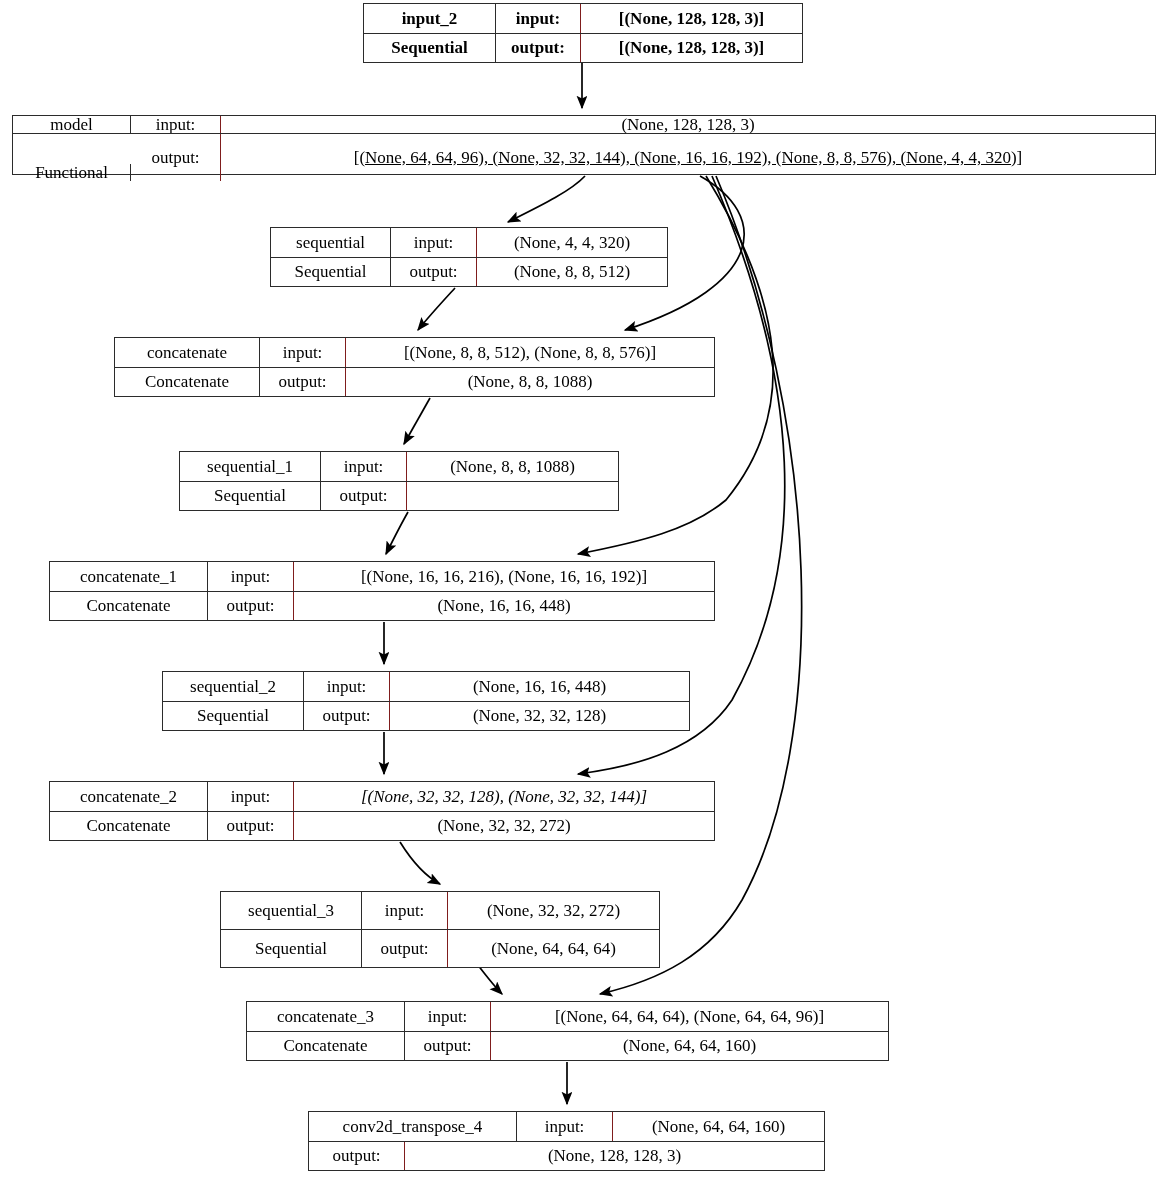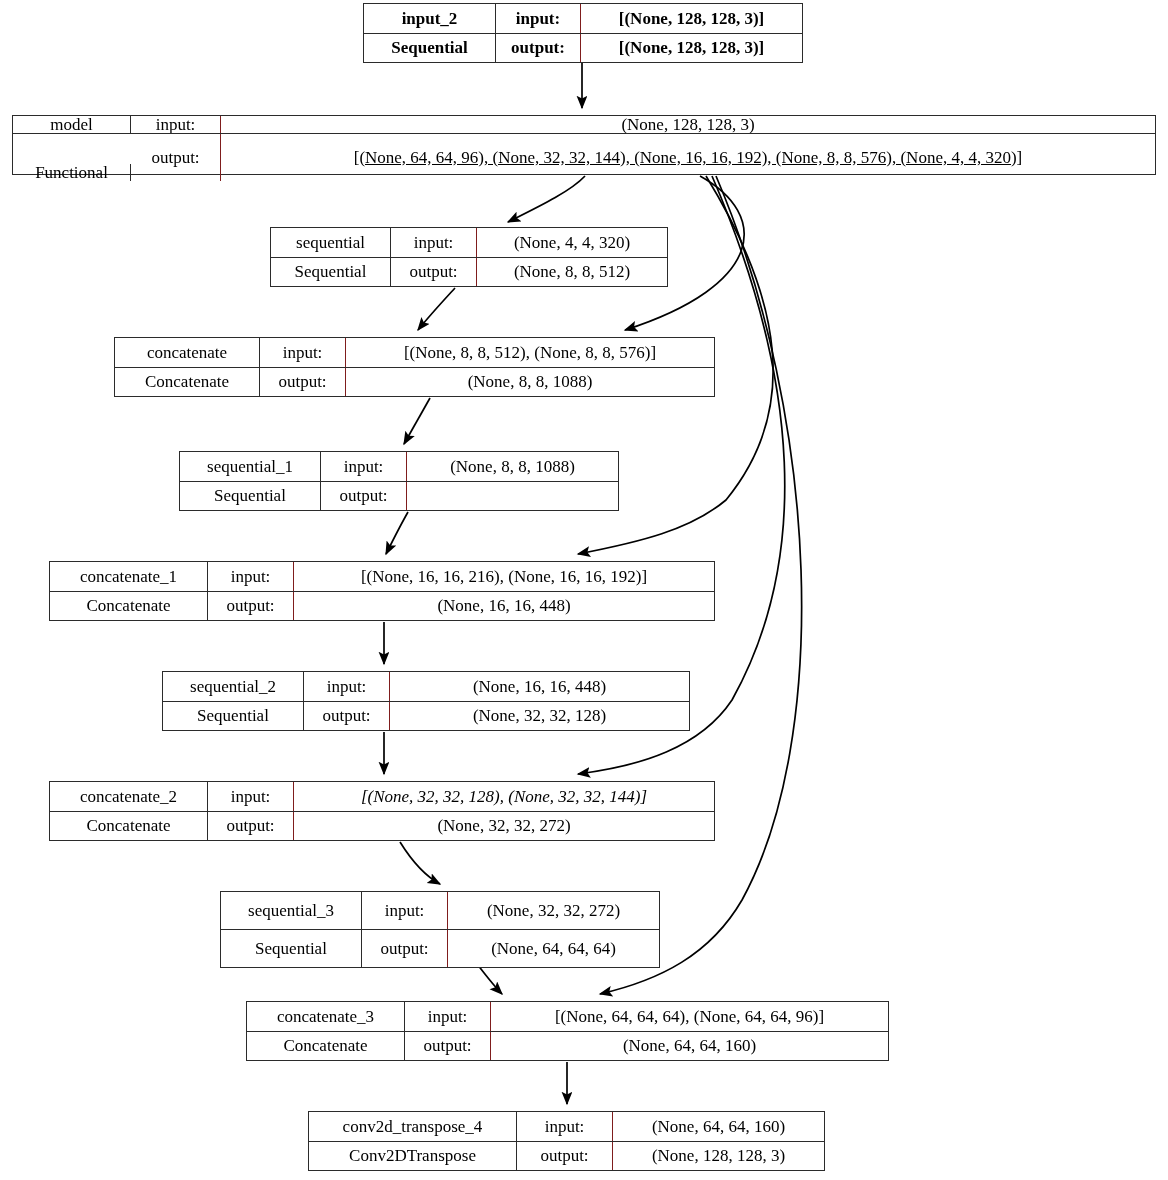--- a/index.html
+++ b/index.html
@@ -213,20 +213,19 @@
           <div class="cell c-shape" style="flex: 1 1 auto;">(None, 64, 64, 160)</div>
         </div>
       </div>
       <div class="node" style="left: 308px; top: 1111px; width: 517px; height: 60px;">
         <div class="node-row top">
           <div class="cell c-name" style="width: 208px; flex: 0 0 208px;">conv2d_transpose_4</div>
           <div class="cell c-io" style="width: 96px; flex: 0 0 96px;">input:</div>
           <div class="cell c-shape" style="flex: 1 1 auto;">(None, 64, 64, 160)</div>
         </div>
         <div class="node-row bottom">
-          <div class="cell c-name" style="width: 208px; flex: 0 0 208px;">Conv2DTranspose</div>
           <div class="cell c-io" style="width: 96px; flex: 0 0 96px;">output:</div>
           <div class="cell c-shape" style="flex: 1 1 auto;">(None, 128, 128, 3)</div>
         </div>
       </div>
     </div>
 
 </div>
 
 </body></html>

